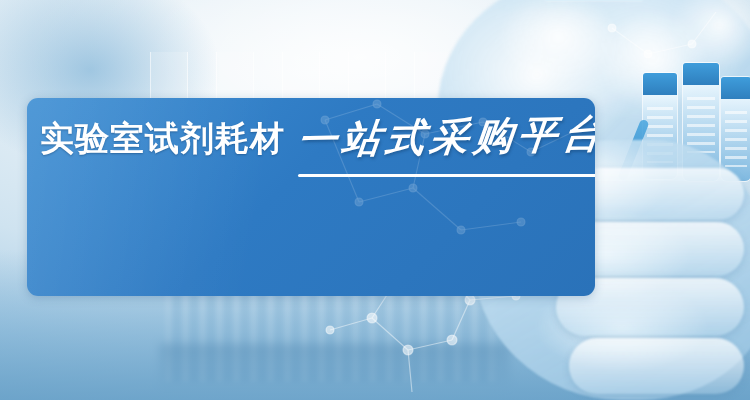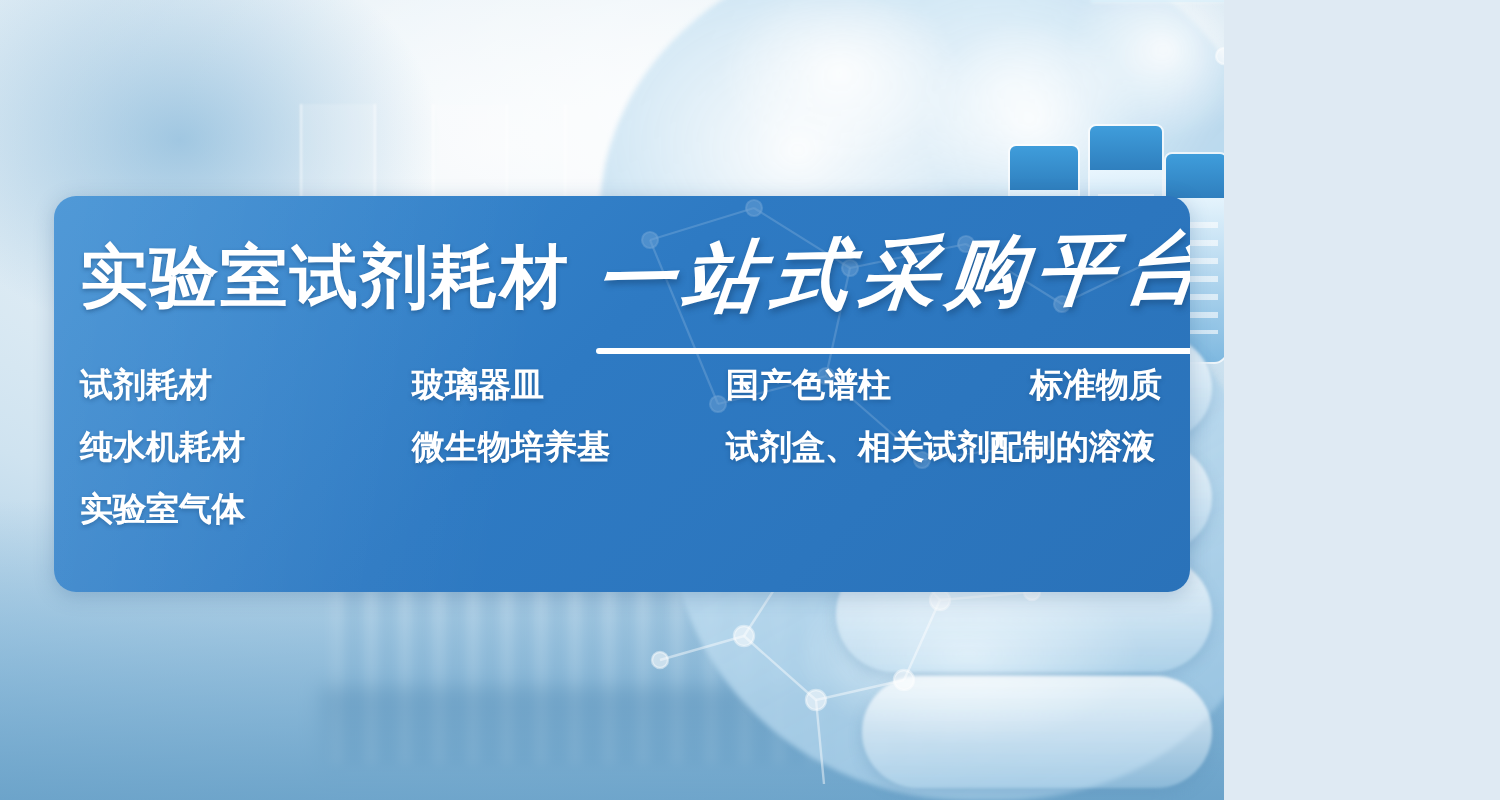--- a/index.html
+++ b/index.html
@@ -1,21 +1,21 @@
 <!DOCTYPE html>
 <html><head>
 <meta charset="utf-8">
 <style>
   html,body{margin:0;padding:0;}
   body{
     width:750px;height:400px;overflow:hidden;
     font-family:"Liberation Sans","DejaVu Sans",sans-serif;
     background:#dfeaf3;
   }
-  .banner{position:relative;width:612px;height:400px;overflow:hidden;}
+  .banner{position:relative;width:750px;height:400px;overflow:hidden;}
 
   
   .bg-base{
     position:absolute;inset:0;
     background:
       radial-gradient(120% 90% at 42% 18%, #f3f8fb 0%, #e4eff6 28%, #cfe3f0 55%, #aacde5 80%, #8fbcdb 100%),
       linear-gradient(180deg,#e8f2f8 0%, #cde1ef 45%, #9cc6e0 100%);
   }
   .bg-topglow{
     position:absolute;left:0;top:0;width:750px;height:190px;
@@ -280,31 +280,15 @@
           <circle cx="236" cy="132" r="4"></circle>
       </g>
     </svg>
 
     <div class="headline">
       <div class="h-main">实验室试剂耗材</div>
       <div class="h-script">一站式采购平台</div>
       <div class="h-underline"></div>
     </div>
 
-    <div class="cats">
-      <div class="cat-row">
-        <span class="cat c1">试剂耗材</span>
-        <span class="cat c2">玻璃器皿</span>
-        <span class="cat c3">国产色谱柱</span>
-        <span class="cat c4">标准物质</span>
-      </div>
-      <div class="cat-row">
-        <span class="cat c1">纯水机耗材</span>
-        <span class="cat c2">微生物培养基</span>
-        <span class="cat c3w">试剂盒、相关试剂配制的溶液</span>
-      </div>
-      <div class="cat-row">
-        <span class="cat c1">实验室气体</span>
-      </div>
-    </div>
   </div>
 
 </div>
 
 </body></html>

